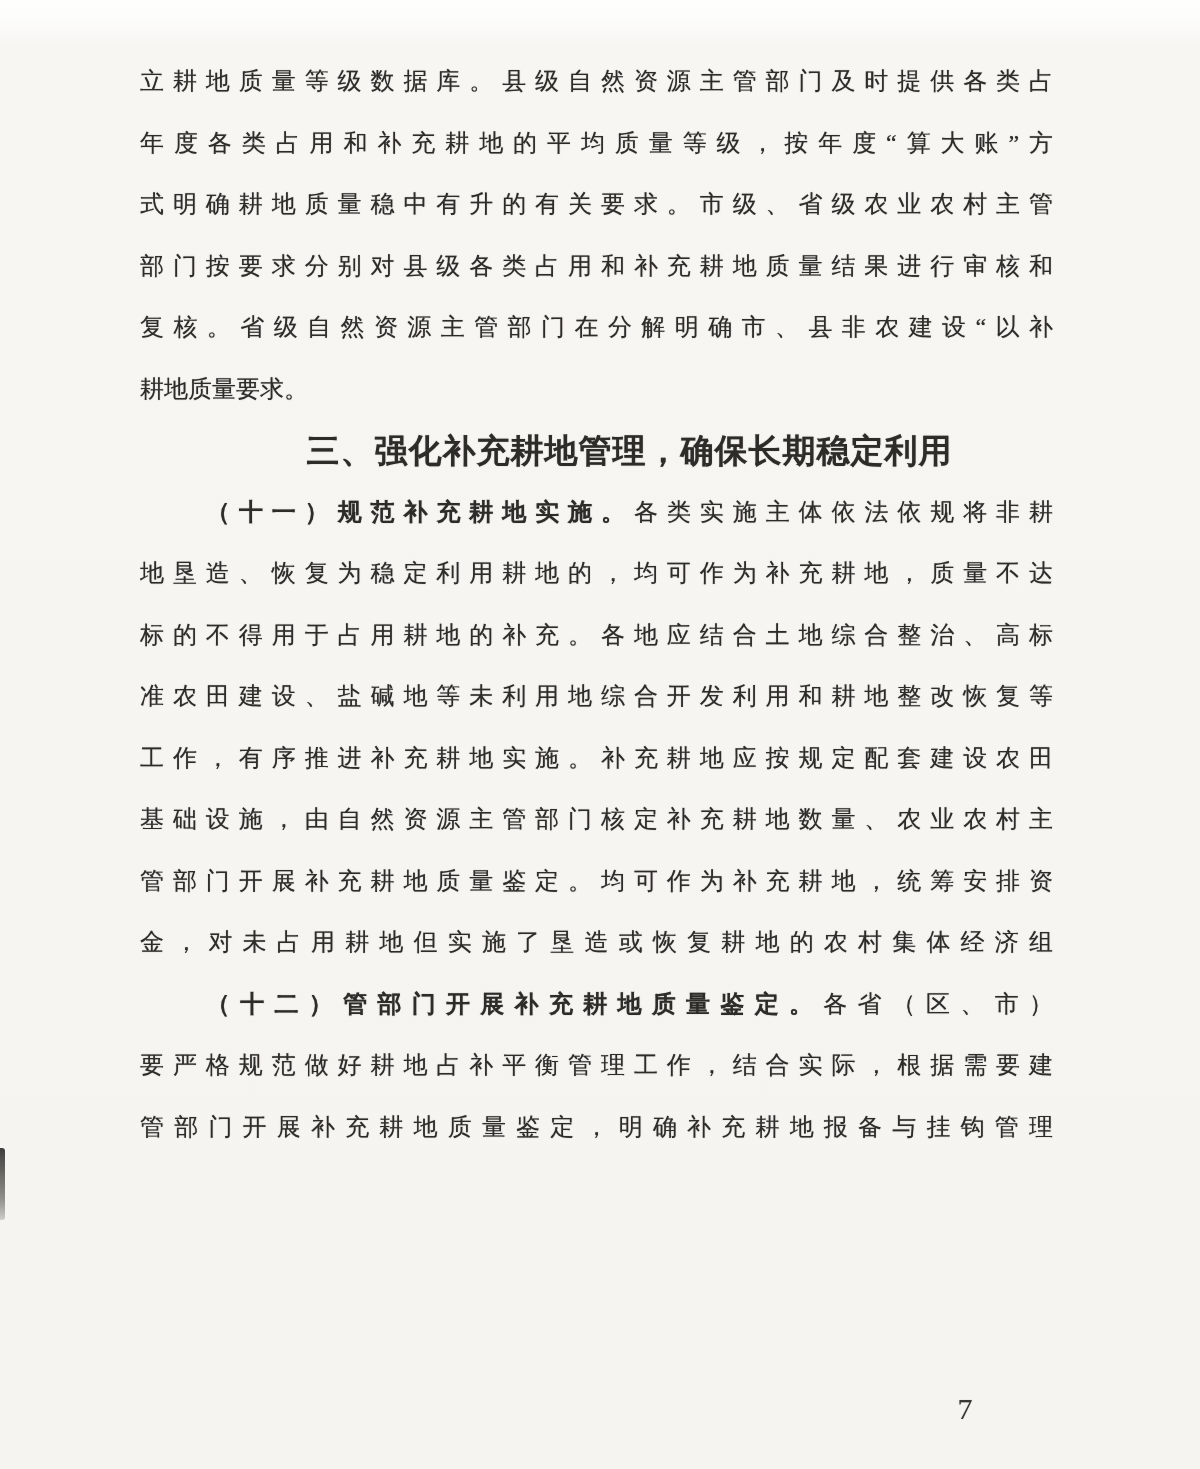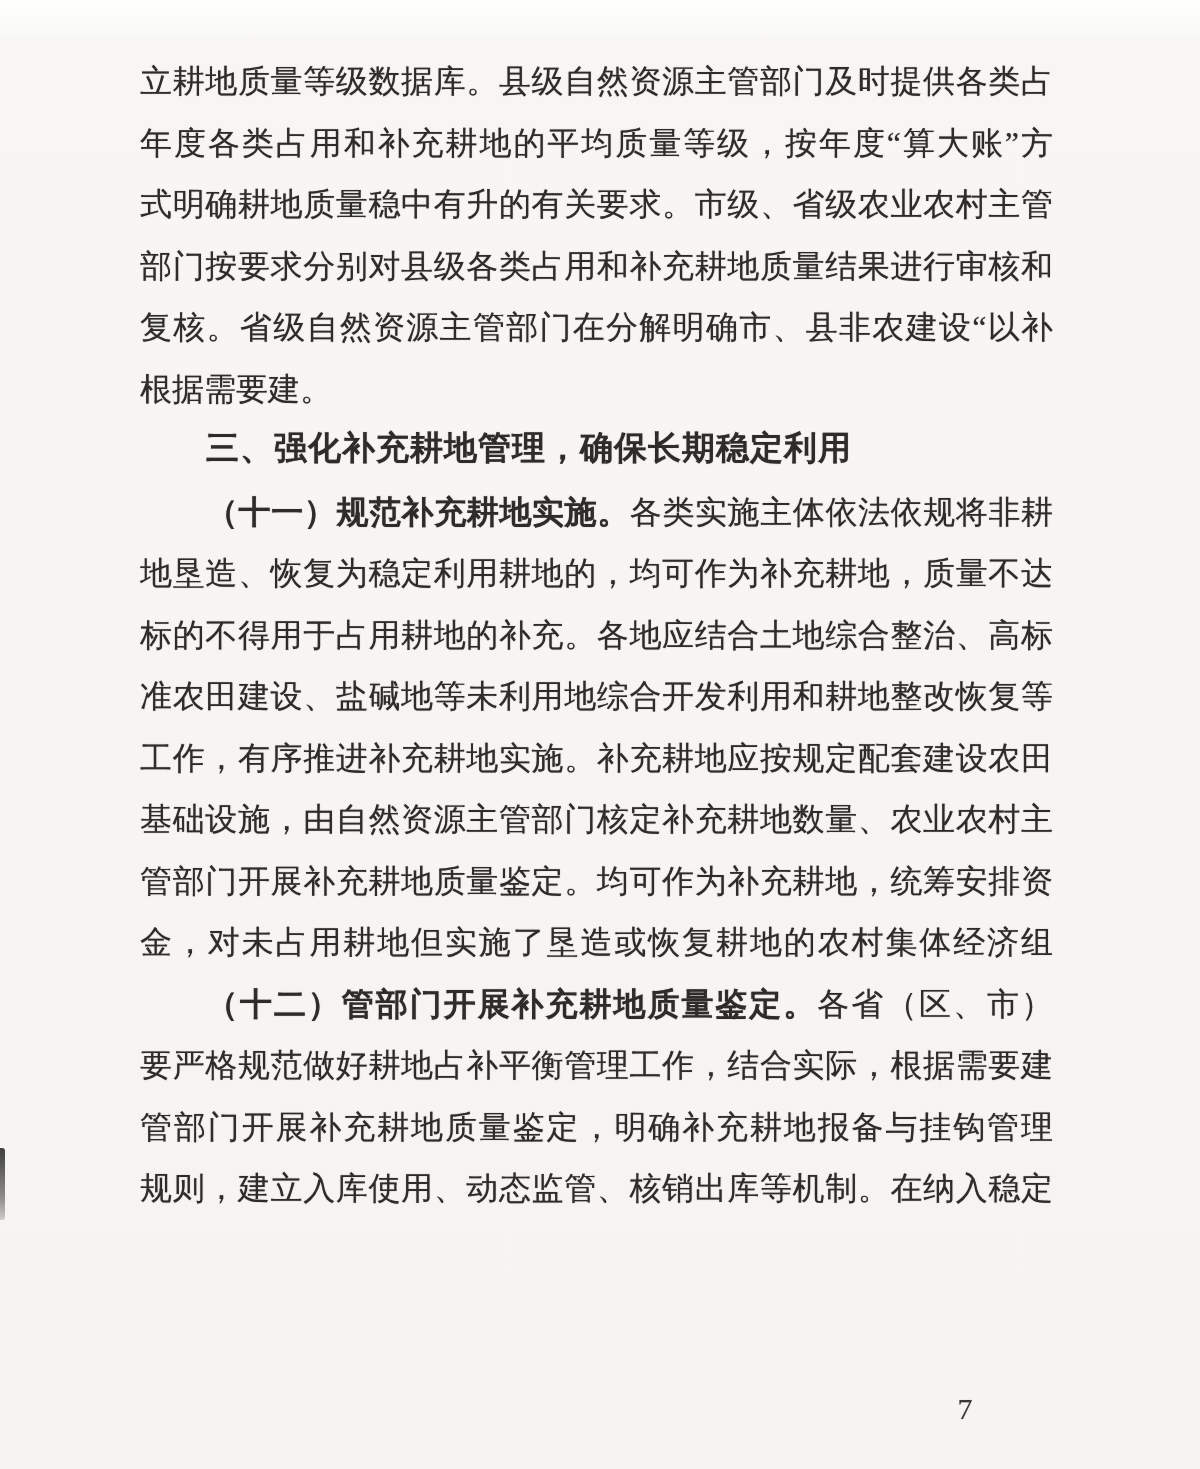--- a/index.html
+++ b/index.html
@@ -12,36 +12,37 @@
   }
   .doc {
     position: absolute;
     left: 140px; top: 51px;
     width: 913px;
     color: #2e2c29;
   }
   .line {
     height: 61.5px;
     line-height: 61.5px;
-    font-size: 32px;
+    font-size: 24px;
     text-shadow: 0 0 1px rgba(46,44,41,0.55);
     white-space: nowrap;
   }
   .line.j {
     white-space: normal;
     text-align: justify;
     text-align-last: justify;
     text-justify: inter-character;
   }
   .line.ind { padding-left: 66px; }
   .line.head {
-    font-family: Liberation Mono, monospace;
+    font-family: Liberation Sans, sans-serif;
     font-weight: 700;
     font-size: 33px;
     letter-spacing: 1px;
+    text-align: center;
   }
   .b { font-weight: 700; }
   .page-number {
     position: absolute;
     left: 930px; top: 1392px;
     width: 70px;
     text-align: center;
     font-size: 30px;
     color: #3a3835;
     text-shadow: 0 0 1px rgba(46,44,41,0.4);
@@ -59,32 +60,31 @@
 </head>
 <body>
 
 <div class="doc">
   <div>
       <div class="line j"><span>立耕地质量等级数据库。县级自然资源主管部门及时提供各类占</span></div>
       <div class="line j"><span>年度各类占用和补充耕地的平均质量等级，按年度“算大账”方</span></div>
       <div class="line j"><span>式明确耕地质量稳中有升的有关要求。市级、省级农业农村主管</span></div>
       <div class="line j"><span>部门按要求分别对县级各类占用和补充耕地质量结果进行审核和</span></div>
       <div class="line j"><span>复核。省级自然资源主管部门在分解明确市、县非农建设“以补</span></div>
-      <div class="line"><span>根据需要建。</span></div>
+      <div class="line"><span>耕地质量要求。</span></div>
       <div class="line ind head"><span class="b">三、强化补充耕地管理，确保长期稳定利用</span></div>
       <div class="line j ind"><span class="b">（十一）规范补充耕地实施。</span><span>各类实施主体依法依规将非耕</span></div>
       <div class="line j"><span>地垦造、恢复为稳定利用耕地的，均可作为补充耕地，质量不达</span></div>
       <div class="line j"><span>标的不得用于占用耕地的补充。各地应结合土地综合整治、高标</span></div>
       <div class="line j"><span>准农田建设、盐碱地等未利用地综合开发利用和耕地整改恢复等</span></div>
       <div class="line j"><span>工作，有序推进补充耕地实施。补充耕地应按规定配套建设农田</span></div>
       <div class="line j"><span>基础设施，由自然资源主管部门核定补充耕地数量、农业农村主</span></div>
       <div class="line j"><span>管部门开展补充耕地质量鉴定。均可作为补充耕地，统筹安排资</span></div>
       <div class="line j"><span>金，对未占用耕地但实施了垦造或恢复耕地的农村集体经济组</span></div>
       <div class="line j ind"><span class="b">（十二）管部门开展补充耕地质量鉴定。</span><span>各省（区、市）</span></div>
       <div class="line j"><span>要严格规范做好耕地占补平衡管理工作，结合实际，根据需要建</span></div>
       <div class="line j"><span>管部门开展补充耕地质量鉴定，明确补充耕地报备与挂钩管理</span></div>
-      <div class="line j"><span>规则，建立入库使用、动态监管、核销出库等机制。在纳入稳定</span></div>
     </div>
 </div>
 
 <div class="page-number">7</div>
 
 <div class="scan-smudge"></div>
 
 </body></html>

